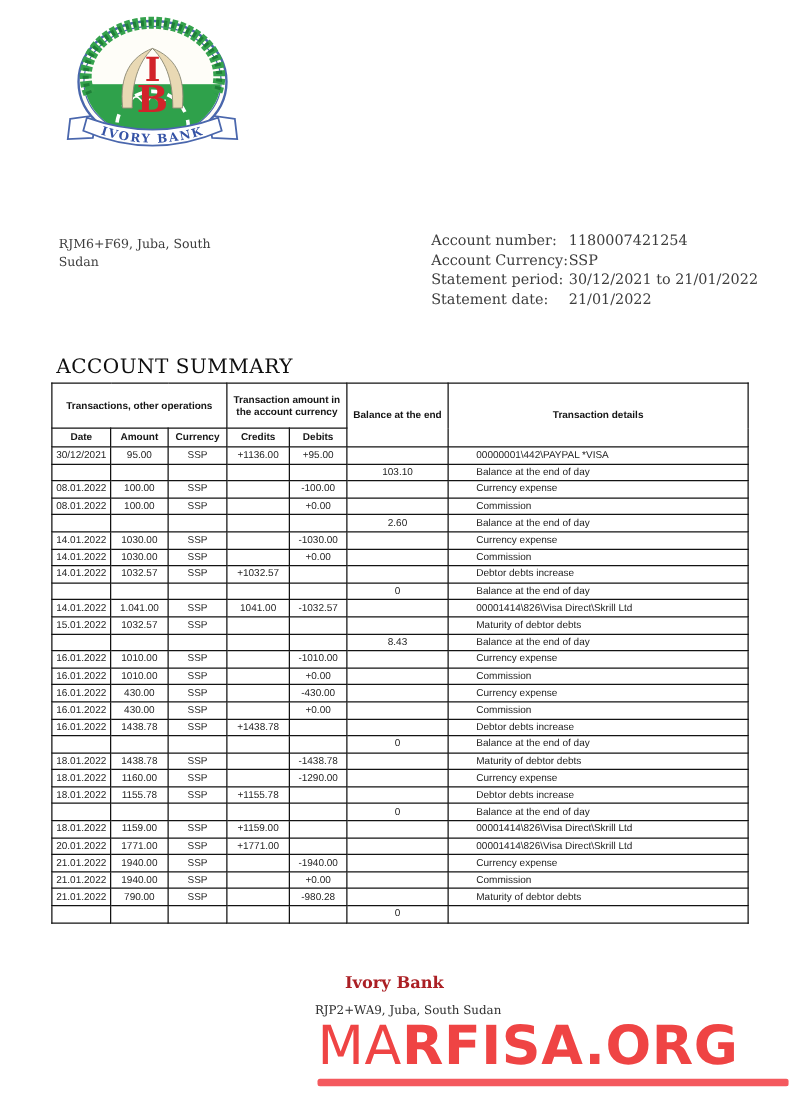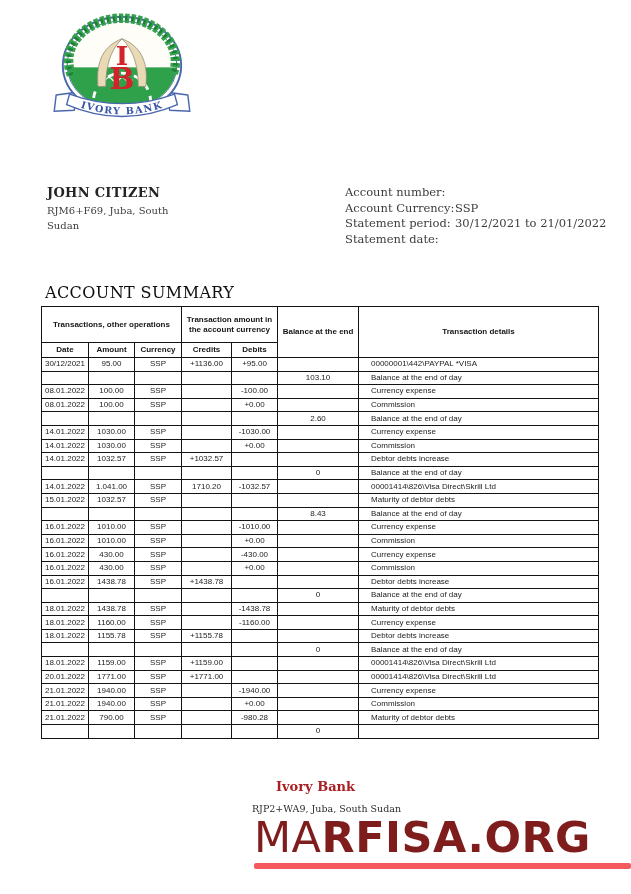--- a/index.html
+++ b/index.html
@@ -19,28 +19,28 @@
   .stmt-value{flex:1;}
   
   .summary-title{position:absolute;left:45px;top:283px;font-size:16px;font-weight:normal;color:#0e0e0e;letter-spacing:.4px;}
   .tbl-wrap{position:absolute;left:41px;top:306px;border-radius:28px;}
   table.stmt{border-collapse:collapse;table-layout:fixed;width:557px;font-family:"Liberation Sans", sans-serif;}
   table.stmt th, table.stmt td{border:1px solid #131313;overflow:hidden;white-space:nowrap;}
   table.stmt th{font-size:8px;font-weight:bold;color:#151515;text-align:center;padding:1px 2px;line-height:1.25;white-space:normal;}
   th.group-th{height:33px;vertical-align:middle;}
   th.sub-th{height:12px;}
   table.stmt td{font-size:8px;color:#1d1d1d;height:12.6px;padding:0 2px;text-align:center;vertical-align:middle;line-height:1;}
-  table.stmt td.details-cell{text-align:left;padding-left:12px;}
+  table.stmt td.details-cell{text-align:left;padding-left:22px;}
   
   .footer-bank{position:absolute;left:0;top:779px;width:631px;text-align:center;
     font-size:13px;font-weight:bold;color:#ab1f24;}
   .footer-address{position:absolute;left:11px;top:803px;width:631px;text-align:center;
     font-size:9.5px;color:#2c2c2c;}
   .watermark{position:absolute;left:254px;right:0;top:815px;}
-  .watermark-text{font-family:"DejaVu Sans", sans-serif;font-size:43px;color:#7f1d1d;
+  .watermark-text{font-family:"DejaVu Sans", sans-serif;font-size:43px;color:#ef4444;
     white-space:nowrap;line-height:1.05;letter-spacing:.5px;}
   .wm-light{font-weight:normal;}
   .wm-bold{font-weight:bold;}
   .watermark-bar{height:6px;background:#f4595e;margin-top:3px;border-radius:2px;}
 </style>
 </head>
 <body>
 
 <div class="logo-wrap">
   <svg width="150" height="126" viewBox="0 0 150 132">
@@ -73,41 +73,42 @@
     <text x="75" y="81" text-anchor="middle" font-family="DejaVu Serif, serif" font-weight="bold" font-size="31" fill="#d2232a">B</text>
 
     <path d="M20,86 Q75,106 130,86 L133,97 Q75,122 17,97 Z" fill="#ffffff" stroke="#4a67ad" stroke-width="1.5"></path>
     <text font-family="DejaVu Serif, serif" font-size="10" font-weight="bold" fill="#3553a6" letter-spacing="1.5">
       <textPath href="#bp" startOffset="50%" text-anchor="middle">IVORY BANK</textPath>
     </text>
   </svg>
 </div>
 
 <div class="holder">
-  <div class="holder-name">JOHN CITIZEN</div>
   <div class="holder-addr">
     <div>RJM6+F69, Juba, South</div>
     <div>Sudan</div>
   </div>
 </div>
 
 <div class="stmt-info">
   <div class="stmt-row">
     <span class="stmt-label">Account number:</span>
+    <span class="stmt-value">1180007421254</span>
   </div>
   <div class="stmt-row">
     <span class="stmt-label">Account Currency:</span>
     <span class="stmt-value">SSP</span>
   </div>
   <div class="stmt-row">
     <span class="stmt-label">Statement period:</span>
     <span class="stmt-value">30/12/2021 to 21/01/2022</span>
   </div>
   <div class="stmt-row">
     <span class="stmt-label">Statement date:</span>
+    <span class="stmt-value">21/01/2022</span>
   </div>
 </div>
 
 <div class="summary-title">ACCOUNT SUMMARY</div>
 
 <div class="tbl-wrap">
   <table class="stmt">
     <colgroup>
       <col style="width:47px">
         <col style="width:46px">
@@ -211,21 +212,21 @@
           <td></td>
           <td></td>
           <td></td>
           <td>0</td>
           <td class="details-cell">Balance at the end of day</td>
         </tr>
         <tr>
           <td>14.01.2022</td>
           <td>1.041.00</td>
           <td>SSP</td>
-          <td>1710.20</td>
+          <td>1041.00</td>
           <td>-1032.57</td>
           <td></td>
           <td class="details-cell">00001414\826\Visa Direct\Skrill Ltd</td>
         </tr>
         <tr>
           <td>15.01.2022</td>
           <td>1032.57</td>
           <td>SSP</td>
           <td></td>
           <td></td>
@@ -302,21 +303,21 @@
           <td></td>
           <td>-1438.78</td>
           <td></td>
           <td class="details-cell">Maturity of debtor debts</td>
         </tr>
         <tr>
           <td>18.01.2022</td>
           <td>1160.00</td>
           <td>SSP</td>
           <td></td>
-          <td>-1160.00</td>
+          <td>-1290.00</td>
           <td></td>
           <td class="details-cell">Currency expense</td>
         </tr>
         <tr>
           <td>18.01.2022</td>
           <td>1155.78</td>
           <td>SSP</td>
           <td>+1155.78</td>
           <td></td>
           <td></td>

